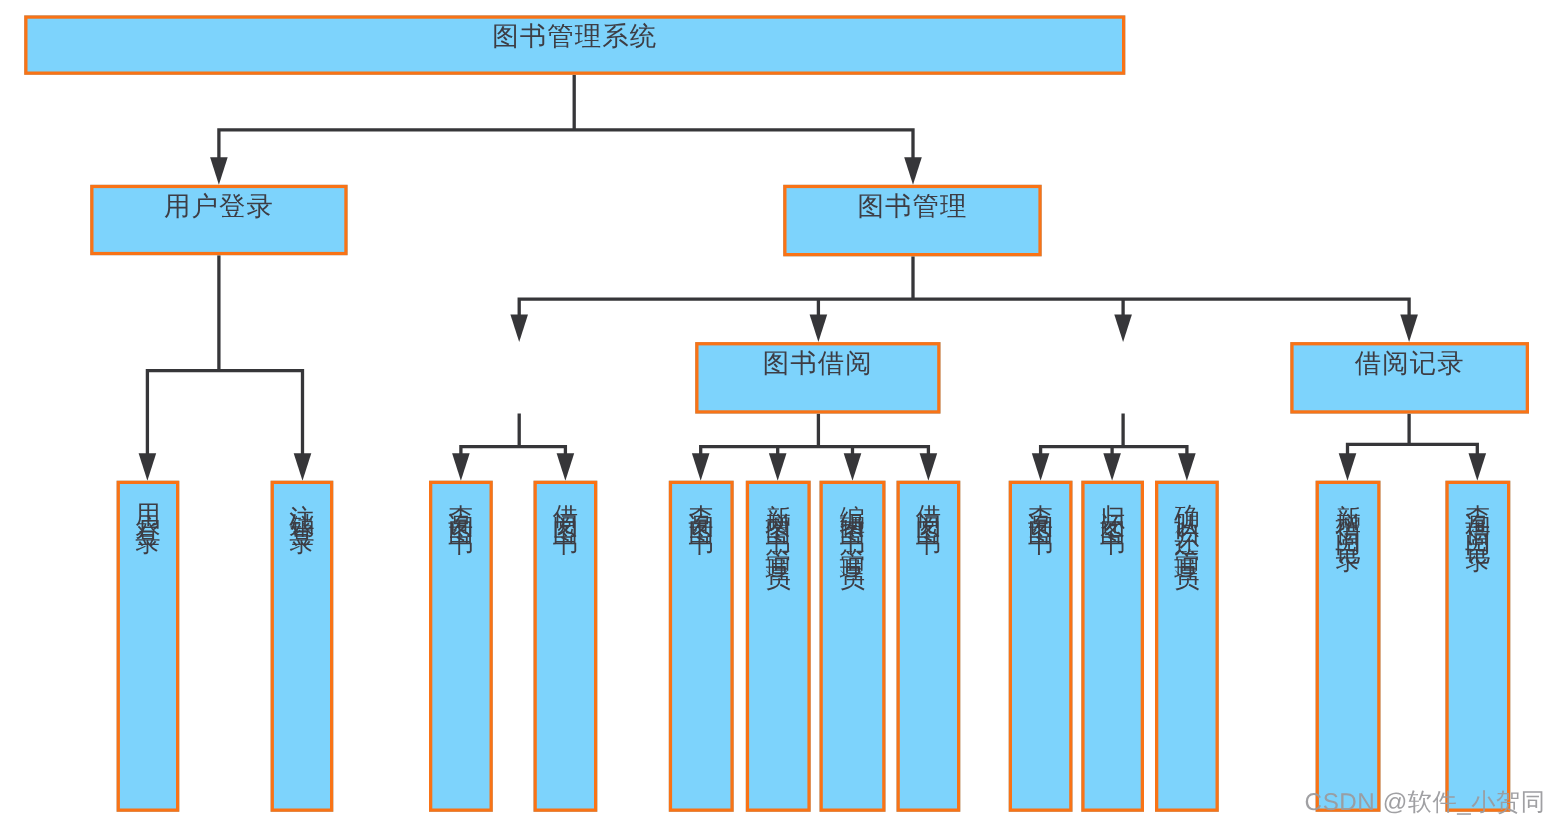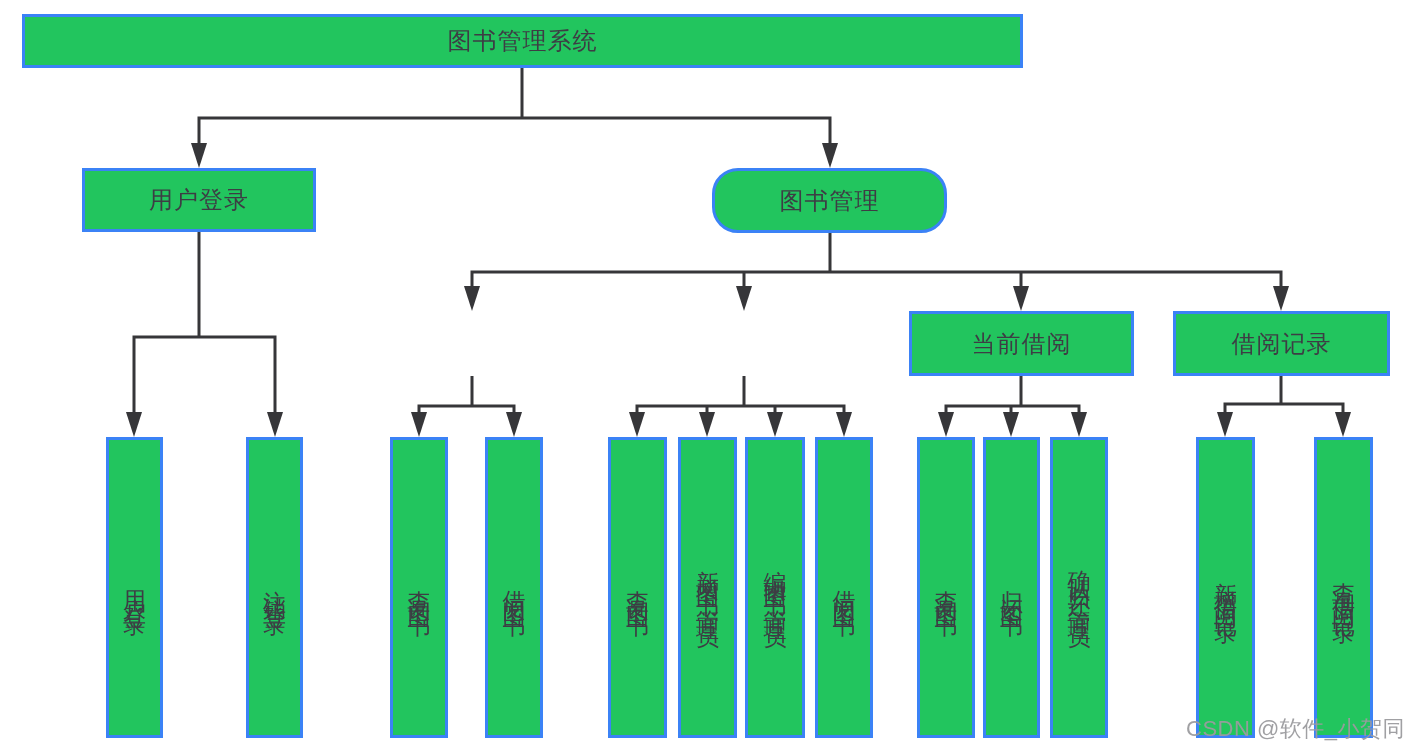--- a/index.html
+++ b/index.html
@@ -8,24 +8,23 @@
     width: 1405px;
     height: 747px;
     background: #ffffff;
     font-family: "Liberation Sans", sans-serif;
     overflow: hidden;
   }
   .connectors { position: absolute; left: 0; top: 0; z-index: 1; }
   .box {
     position: absolute;
     box-sizing: border-box;
-    border: 3px solid #3b82f6;
-    background: #22c55e;
+    border: 3px solid #f97316;
+    background: #7dd3fc;
     display: flex;
-    align-items: center;
     justify-content: center;
     color: #3d3d44;
     z-index: 2;
   }
   .hlabel {
     font-size: 24px;
     letter-spacing: 1px;
     white-space: nowrap;
   }
   .vlabel {
@@ -95,26 +94,26 @@
     </g>
   </svg>
 
   <div class="box" style="left:22px; top:14px; width:1001px; height:54px;">
     <span class="hlabel">图书管理系统</span>
   </div>
 
   <div class="box" style="left:82px; top:168px; width:234px; height:64px;">
     <span class="hlabel">用户登录</span>
   </div>
-  <div class="box" style="left:712px; top:168px; width:235px; height:65px;border-radius:26px;">
+  <div class="box" style="left:712px; top:168px; width:235px; height:65px;">
     <span class="hlabel">图书管理</span>
   </div>
 
-  <div class="box" style="left:909px; top:311px; width:225px; height:65px;">
-    <span class="hlabel">当前借阅</span>
+  <div class="box" style="left:632px; top:311px; width:223px; height:65px;">
+    <span class="hlabel">图书借阅</span>
   </div>
   <div class="box" style="left:1173px; top:311px; width:217px; height:65px;">
     <span class="hlabel">借阅记录</span>
   </div>
 
   <div class="box" style="left:106px; top:437px; width:57px; height:301px;">
     <span class="vlabel">用户登录</span>
   </div>
   <div class="box" style="left:246px; top:437px; width:57px; height:301px;">
     <span class="vlabel">注销登录</span>

